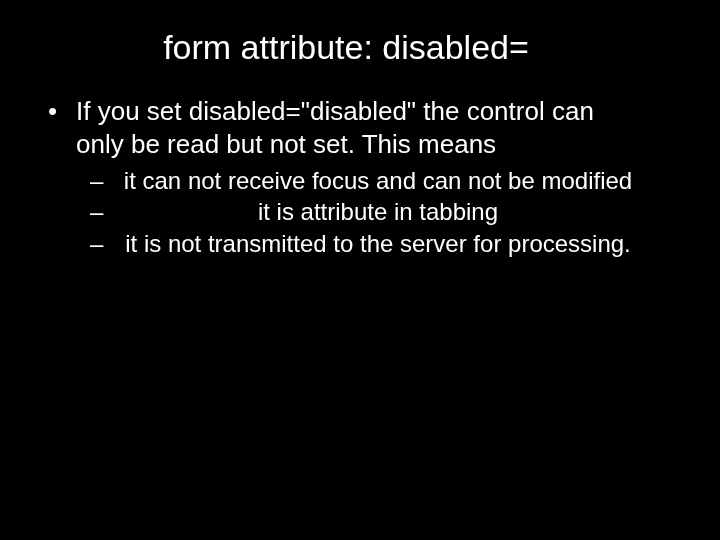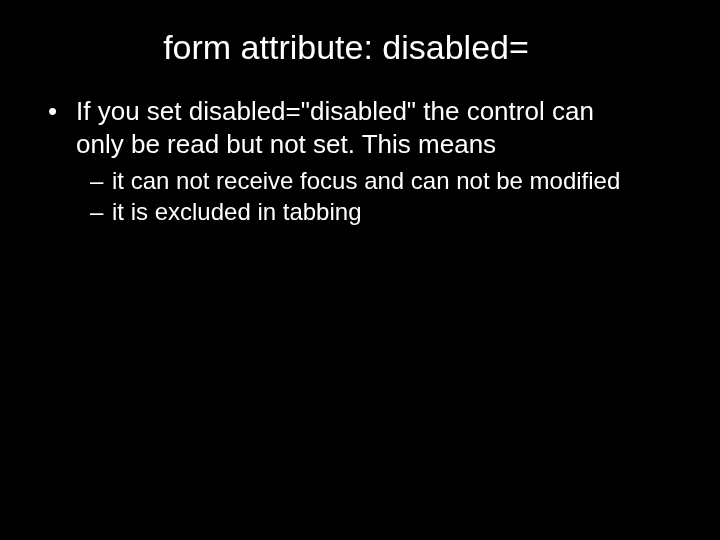--- a/index.html
+++ b/index.html
@@ -40,20 +40,21 @@
     content: "•";
     position: absolute;
     left: 0;
     top: 0;
     font-size: 26px;
   }
   ul.sub {
     list-style: none;
     margin: 6px 0 16px 0;
     padding: 0 0 0 14px;
+    text-align: center;
   }
   ul.sub > li {
     position: relative;
     font-size: 24px;
     line-height: 1.22;
     padding-left: 22px;
     margin-bottom: 2px;
   }
   ul.sub > li::before {
     content: "–";
@@ -66,17 +67,18 @@
 </head>
 <body>
 
 <div class="slide">
   <h1 class="title">form attribute: disabled=</h1>
   <ul class="top">
     <li>
       <span>If you set disabled="disabled" the control can only be read but not set. This means</span>
       <ul class="sub">
         <li>it can not receive focus and can not be modified</li>
-        <li>it is excluded in tabbing</li>
+        <li>it is attribute in tabbing</li>
+        <li>it is not transmitted to the server for processing.</li>
       </ul>
     </li>
   </ul>
 </div>
 
 </body></html>

